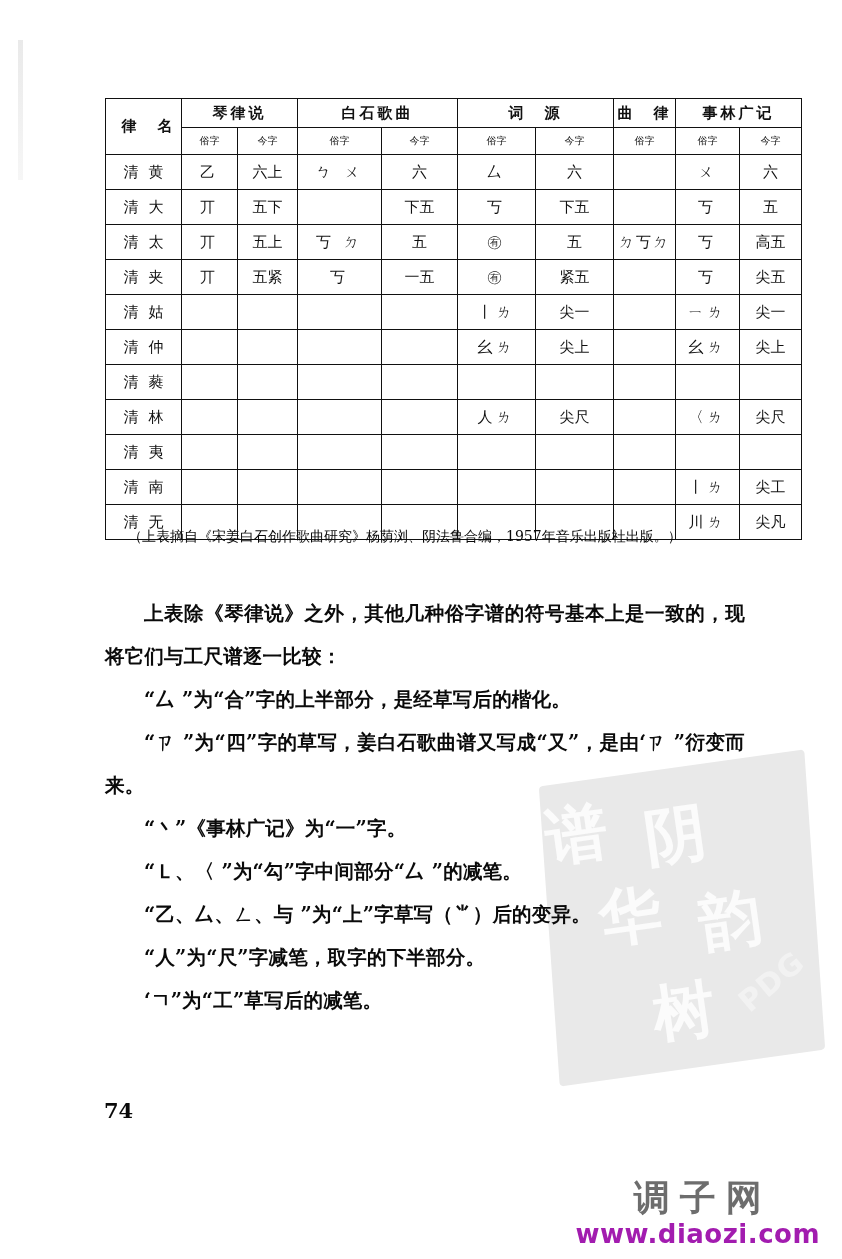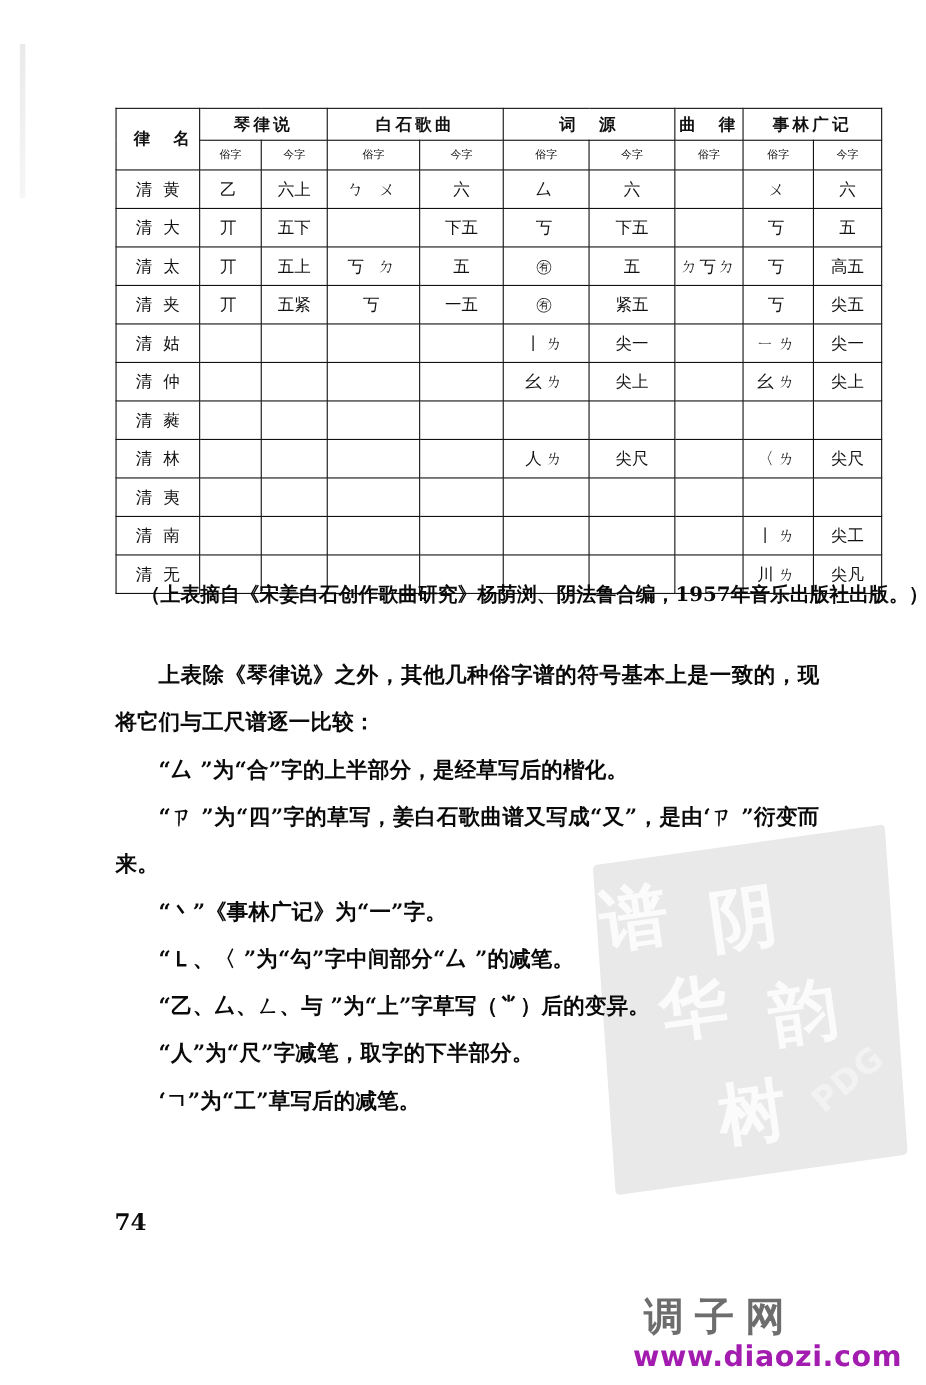--- a/index.html
+++ b/index.html
@@ -154,22 +154,22 @@
   col.c-w7    { width: 62px; }
   col.c-w8    { width: 64px; }
   col.c-w9    { width: 62px; }
 
   
   #table-caption {
     position: absolute;
     left: 128px;
     top: 528px;
     width: 620px;
-    font-size: 18px;
-    font-weight: bold;
+    font-size: 14px;
+    font-weight: normal;
     letter-spacing: 0px;
     white-space: nowrap;
   }
 
   
   #body-text {
     position: absolute;
     left: 105px;
     top: 592px;
     width: 640px;
@@ -194,20 +194,21 @@
     font-size: 21px;
     font-weight: bold;
     font-family: "DejaVu Serif", "Liberation Serif", serif;
   }
 
   
   #site-logo {
     position: absolute;
     right: 22px;
     bottom: 10px;
+    text-align: center;
     z-index: 3;
   }
   #site-logo .logo-cn {
     font-family: "DejaVu Sans", "Liberation Sans", sans-serif;
     font-weight: bold;
     font-size: 36px;
     color: #6d6d6d;
     letter-spacing: 10px;
     line-height: 42px;
     text-indent: 10px;

